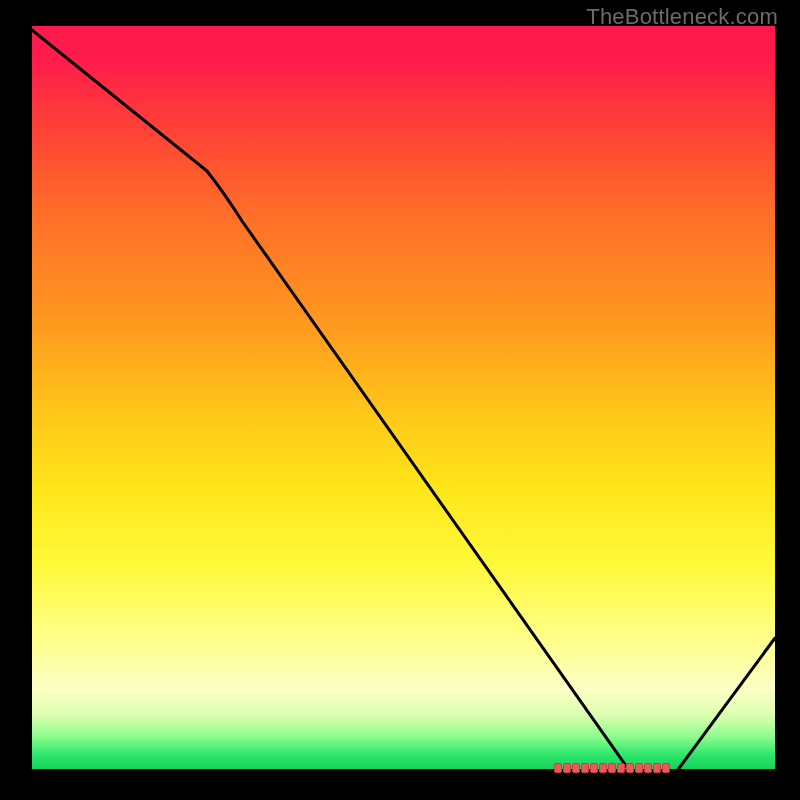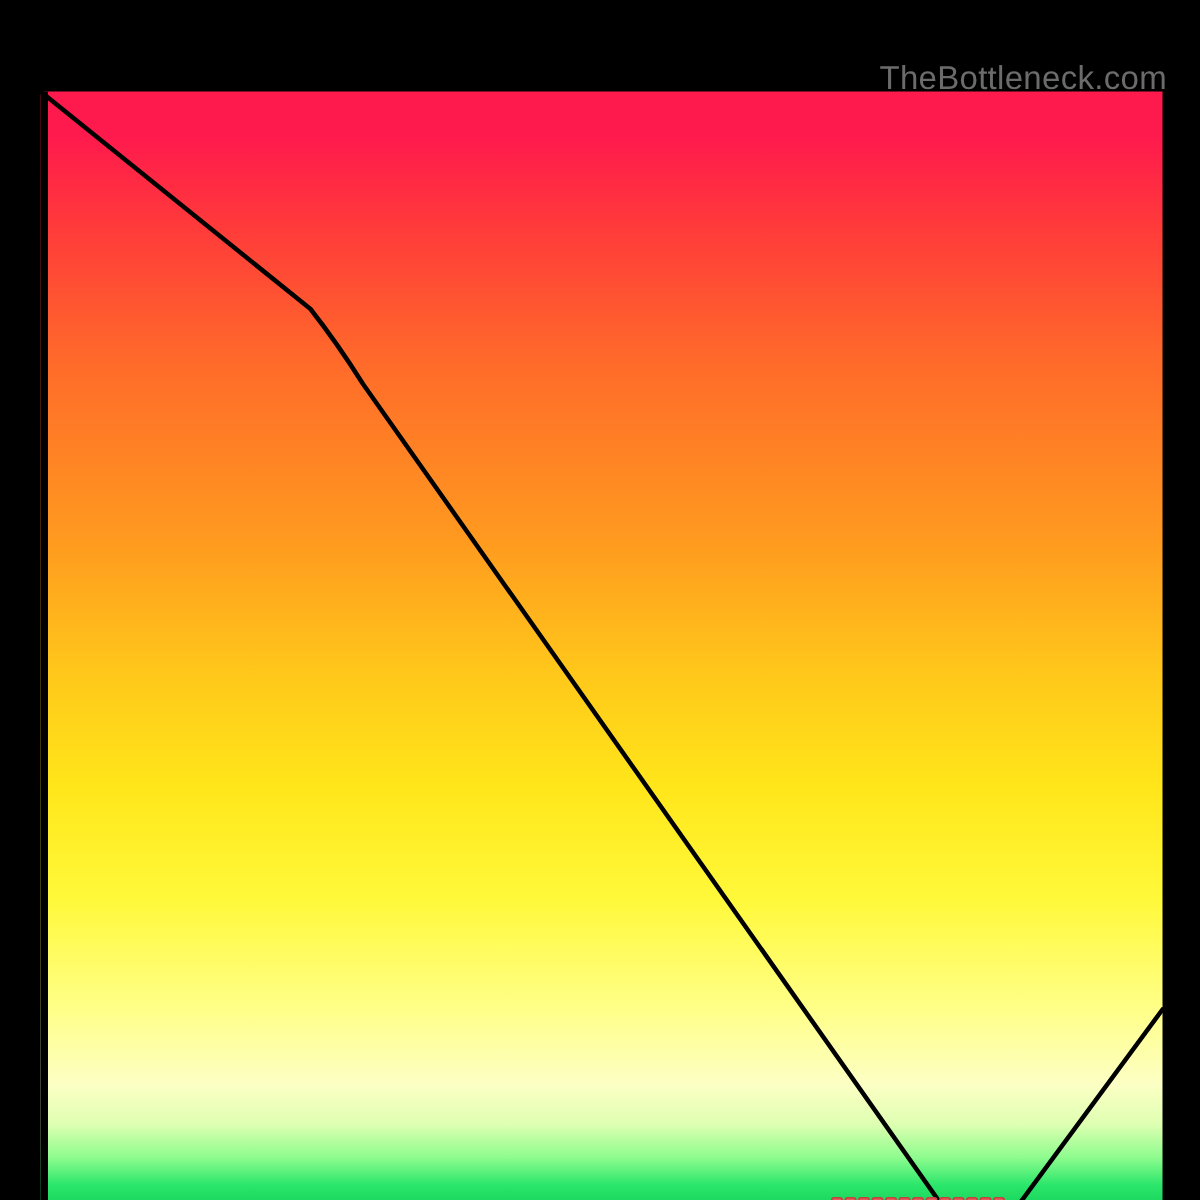--- a/index.html
+++ b/index.html
@@ -8,21 +8,20 @@
     width: 800px;
     height: 800px;
     overflow: hidden;
     background: #000000;
     font-family: "Helvetica Neue", Arial, sans-serif;
   }
   .stage {
     position: relative;
     width: 800px;
     height: 644px;
-    margin-top: 35px;
   }
   .plot-box {
     position: absolute;
     left: 27px;
     top: 26px;
     width: 748px;   
     height: 748px;  
     background: linear-gradient(
       to bottom,
       #ff1a4d 0%,

